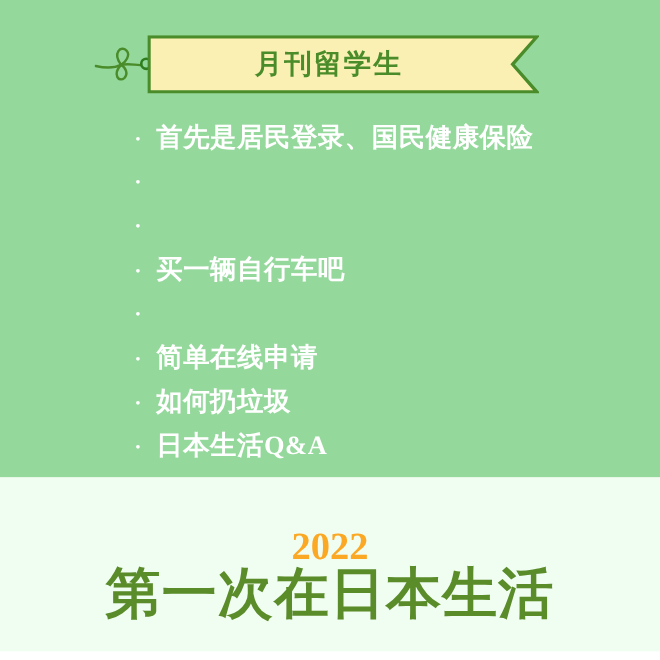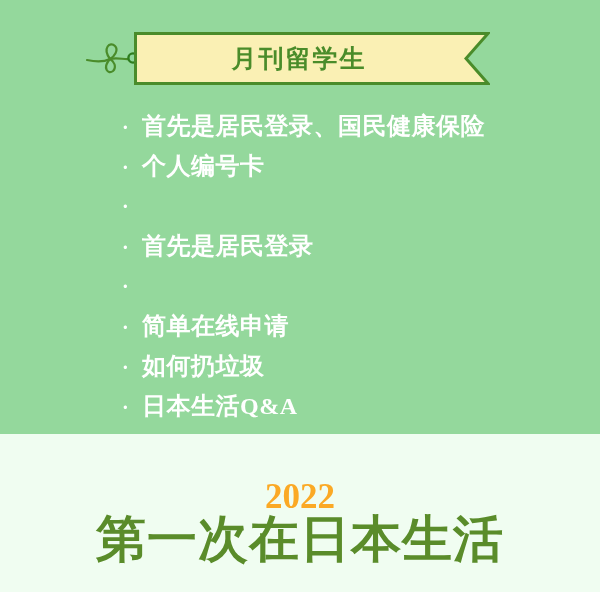--- a/index.html
+++ b/index.html
@@ -165,28 +165,27 @@
     <div class="banner-title">月刊留学生</div>
   </div>
 
   <ul class="bullet-list">
     <li class="bullet-item">
       <span class="bullet-dot">·</span>
       <span class="bullet-text">首先是居民登录、国民健康保险</span>
     </li>
     <li class="bullet-item">
       <span class="bullet-dot">·</span>
-      <span class="bullet-text">个人编号卡</span>
-    </li>
-    <li class="bullet-item">
-      <span class="bullet-dot">·</span>
-    </li>
-    <li class="bullet-item">
-      <span class="bullet-dot">·</span>
-      <span class="bullet-text">首先是居民登录</span>
+    </li>
+    <li class="bullet-item">
+      <span class="bullet-dot">·</span>
+    </li>
+    <li class="bullet-item">
+      <span class="bullet-dot">·</span>
+      <span class="bullet-text">买一辆自行车吧</span>
     </li>
     <li class="bullet-item">
       <span class="bullet-dot">·</span>
     </li>
     <li class="bullet-item">
       <span class="bullet-dot">·</span>
       <span class="bullet-text">简单在线申请</span>
     </li>
     <li class="bullet-item">
       <span class="bullet-dot">·</span>

